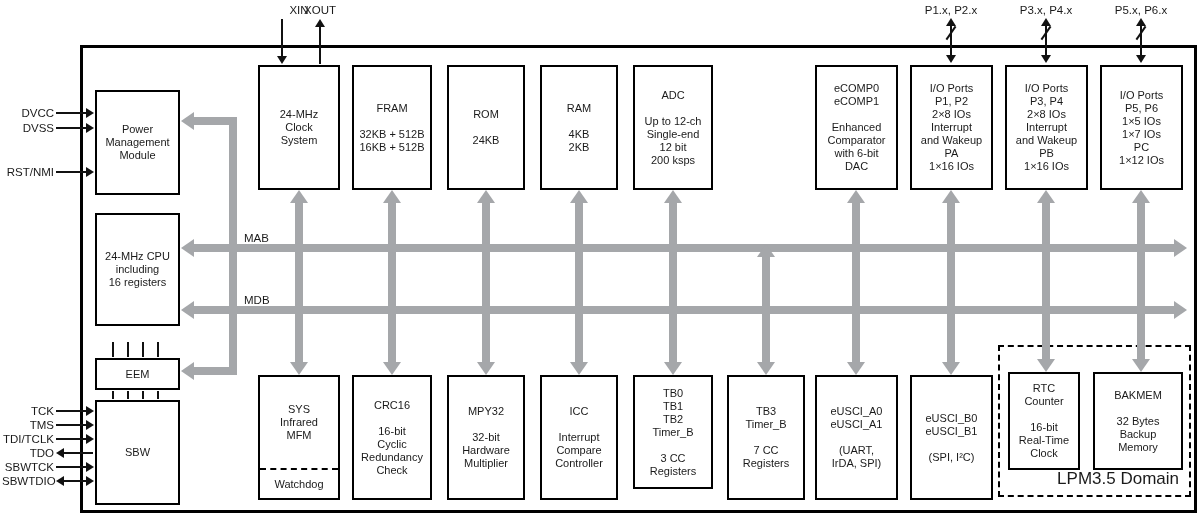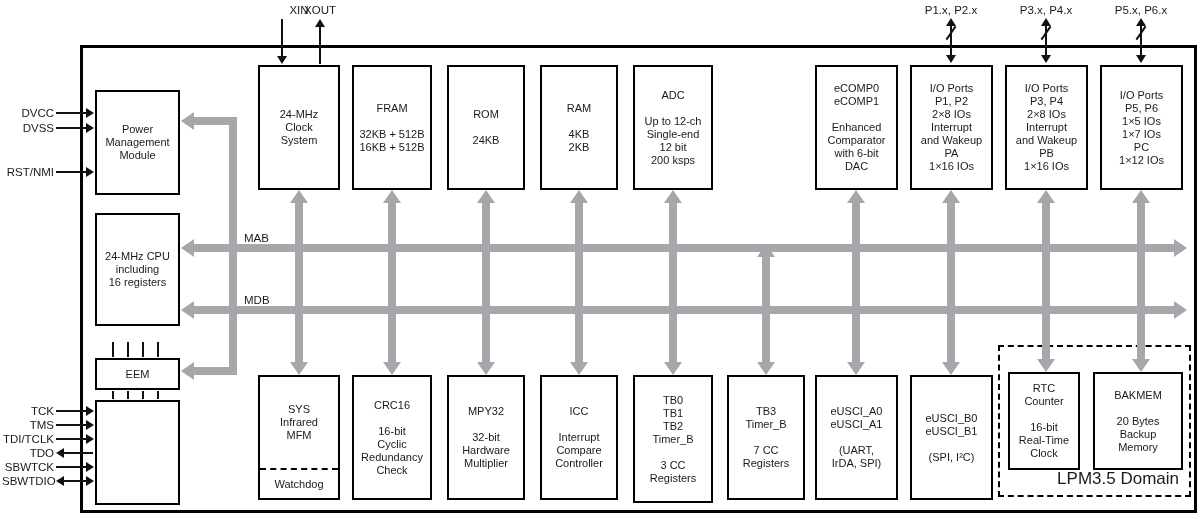--- a/index.html
+++ b/index.html
@@ -150,20 +150,23 @@
           <div class="line">including</div>
           <div class="line">16 registers</div>
         </div>
       </div>
       <div class="block" style="position: absolute; left: 95px; top: 358px; width: 85px; height: 32px;">
         <div class="sec">
           <div class="line">EEM</div>
         </div>
       </div>
       <div class="block" style="position: absolute; left: 95px; top: 400px; width: 85px; height: 105px;">
+        <div class="sec">
+          <div class="line">SBW</div>
+        </div>
       </div>
       <div class="block" style="position: absolute; left: 258px; top: 65px; width: 82px; height: 125px;">
         <div class="sec">
           <div class="line">24-MHz</div>
           <div class="line">Clock</div>
           <div class="line">System</div>
         </div>
       </div>
       <div class="block" style="position: absolute; left: 352px; top: 65px; width: 80px; height: 125px;">
         <div class="sec">
@@ -272,21 +275,21 @@
       </div>
       <div class="block" style="position: absolute; left: 540px; top: 375px; width: 78px; height: 125px;">
         <div class="sec">
           <div class="line">ICC</div>
           <div class="line">&nbsp;</div>
           <div class="line">Interrupt</div>
           <div class="line">Compare</div>
           <div class="line">Controller</div>
         </div>
       </div>
-      <div class="block" style="position: absolute; left: 633px; top: 375px; width: 80px; height: 128px;">
+      <div class="block" style="position: absolute; left: 633px; top: 375px; width: 80px; height: 114px;">
         <div class="sec">
           <div class="line">TB0</div>
           <div class="line">TB1</div>
           <div class="line">TB2</div>
           <div class="line">Timer_B</div>
           <div class="line">&nbsp;</div>
           <div class="line">3 CC</div>
           <div class="line">Registers</div>
         </div>
       </div>
@@ -323,19 +326,19 @@
           <div class="line">&nbsp;</div>
           <div class="line">16-bit</div>
           <div class="line">Real-Time</div>
           <div class="line">Clock</div>
         </div>
       </div>
       <div class="block" style="position: absolute; left: 1093px; top: 372px; width: 90px; height: 98px;">
         <div class="sec">
           <div class="line">BAKMEM</div>
           <div class="line">&nbsp;</div>
-          <div class="line">20 Bytes</div>
+          <div class="line">32 Bytes</div>
           <div class="line">Backup</div>
           <div class="line">Memory</div>
         </div>
       </div>
     </div>
 </div>
 
 </body></html>

